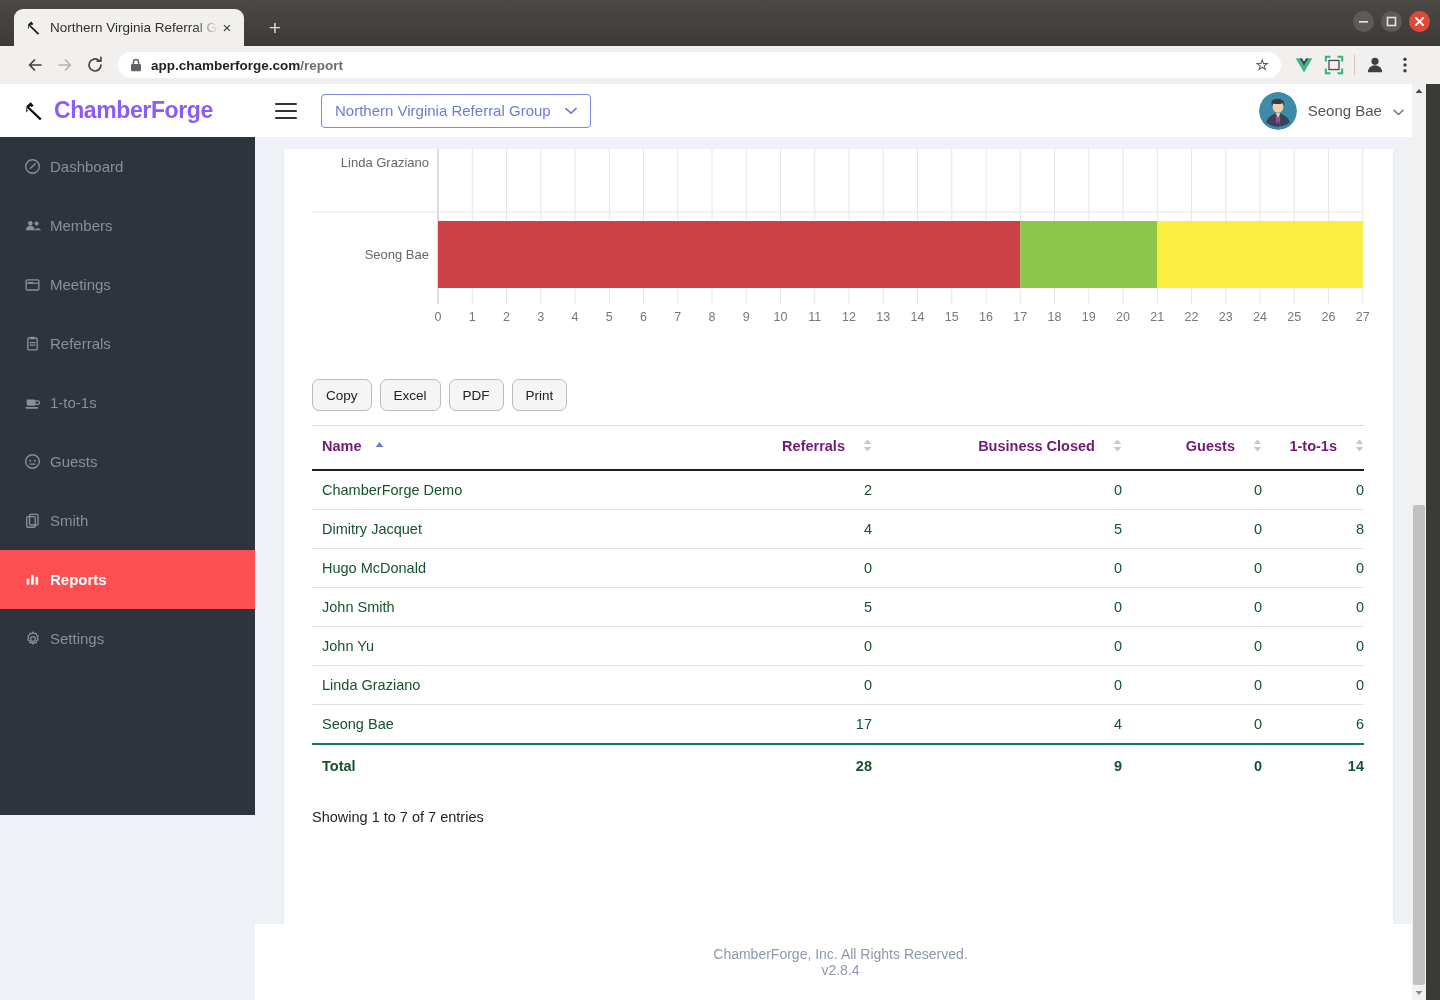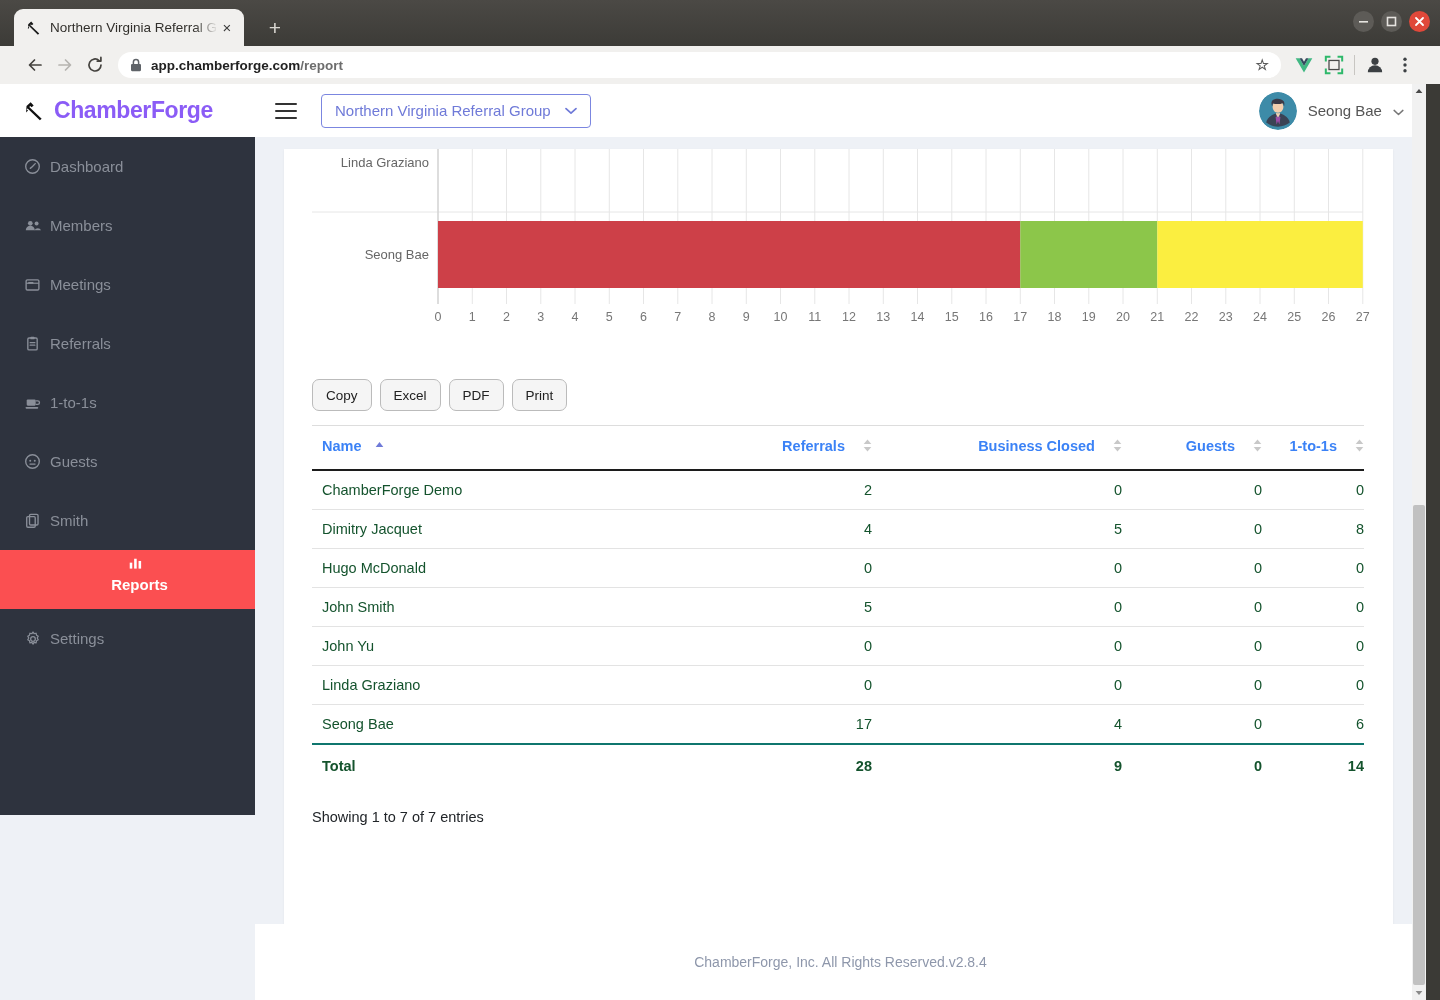--- a/index.html
+++ b/index.html
@@ -83,21 +83,21 @@
   .brand-text { font-size: 23px; font-weight: bold; color: #8b5cf6; letter-spacing: -0.4px; }
   .sidebar {
     position: absolute; top: 53px; left: 0; width: 255px; height: 678px;
     background: #2e333e;
   }
   .navitem {
     height: 59px; display: flex; align-items: center; padding-left: 24px;
     color: #8a8f99; font-size: 15px; cursor: pointer;
   }
   .navitem .nico { width: 26px; display: flex; align-items: center; justify-content: flex-start; flex: 0 0 26px; }
-  .navitem.active { background: #fb4f51; color: #fff; font-weight: bold; flex-direction: column; }
+  .navitem.active { background: #fb4f51; color: #fff; font-weight: bold; }
 
   
   .topnav {
     position: absolute; top: 0; left: 255px; width: 1171px; height: 53px;
     background: #fff; display: flex; align-items: center; padding: 0 22px 0 20px;
   }
   .hamburger { width: 22px; height: 16px; display: flex; flex-direction: column; justify-content: space-between; cursor: pointer; }
   .hamburger i { display: block; height: 2px; background: #333; border-radius: 1px; }
   .groupsel {
     margin-left: 24px; height: 34px; border: 1px solid #7b86e0; border-radius: 4px;
@@ -124,36 +124,36 @@
   .exports { position: absolute; top: 230px; left: 28px; display: flex; gap: 8px; }
   .ebtn {
     height: 32px; min-width: 53px; padding: 0 13px; background: #f5f5f5;
     border: 1px solid #bbb; border-radius: 7px; font-size: 13.5px; color: #222;
     font-family: "Liberation Sans", sans-serif; cursor: pointer;
   }
 
   
   .dtable { position: absolute; top: 276px; left: 28px; width: 1052px; border-collapse: collapse; }
   .dtable th {
-    font-size: 14.5px; font-weight: bold; color: #3b82f6; padding: 12px 0 14px;
+    font-size: 14.5px; font-weight: bold; color: #701a75; padding: 12px 0 14px;
     border-bottom: 2px solid #1c1c1c; white-space: nowrap;
   }
   .dtable thead tr { border-top: 1px solid #ddd; }
   .dtable th.c-name { text-align: left; padding-left: 10px; }
   .dtable th.num { text-align: right; }
   .dtable td { font-size: 14.5px; color: #14532d; padding: 11px 0; border-bottom: 1px solid #e3e3e3; }
   .dtable td.c-name { text-align: left; padding-left: 10px; }
   .dtable td.num { text-align: right; }
   .dtable tr.total td { font-weight: bold; border-bottom: none; border-top: 2px solid #0f766e; padding-top: 13px; }
   .sorticon { display: inline-block; width: 14px; margin-left: 9px; vertical-align: middle; }
   .info { position: absolute; top: 660px; left: 28px; font-size: 14.5px; color: #212529; }
 
   .footer {
     position: absolute; top: 840px; left: 255px; width: 1171px; height: 76px;
-    background: #fff; display: flex; flex-direction: row;
+    background: #fff; display: flex; flex-direction: column;
     align-items: center; justify-content: center; 
   }
   .footer div { font-size: 14px; color: #8e97ab; }
 </style>
 </head>
 <body>
 
 <div class="browser">
 
   <div class="titlebar">

